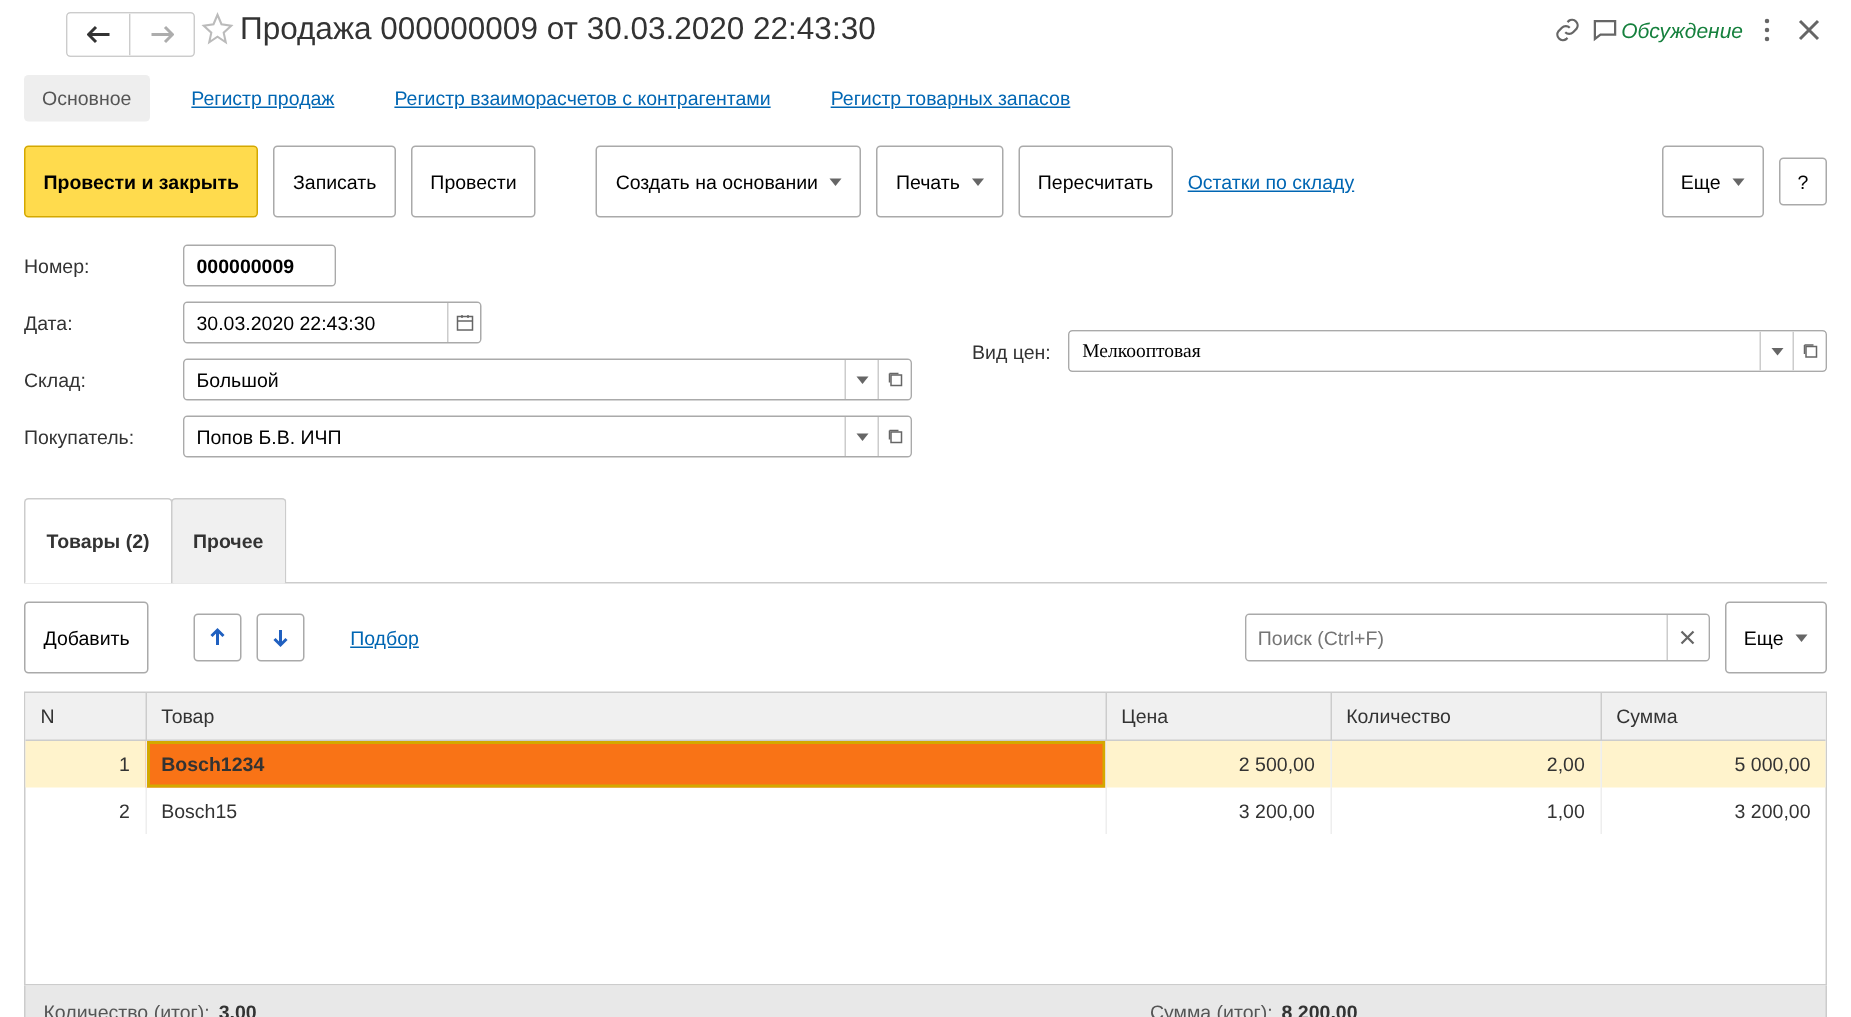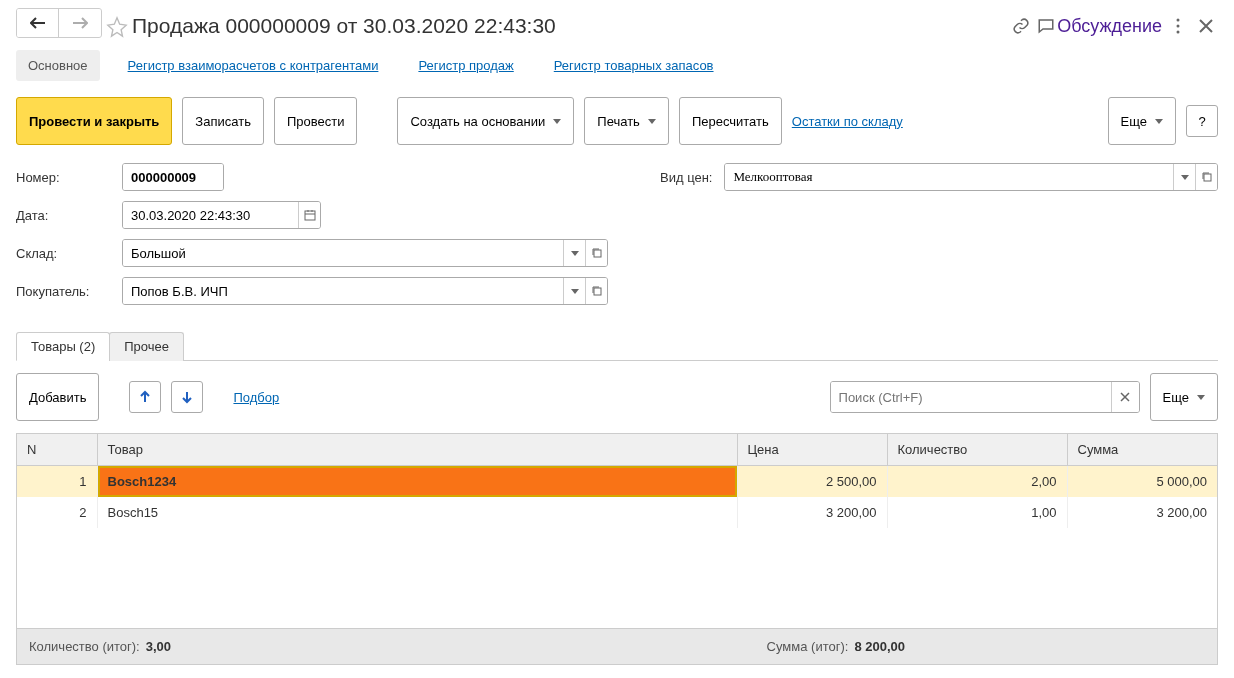--- a/index.html
+++ b/index.html
@@ -1,29 +1,29 @@
 <!DOCTYPE html>
 <html><head>
 <meta charset="utf-8">
 <style>
 * { box-sizing: border-box; margin: 0; padding: 0; }
 body { font-family: Arial, sans-serif; font-size: 13px; color: #333; background: #fff; padding: 0; }
 .container { width: 1234px; padding: 8px 16px; }
 
 
-.header-row { display: flex; align-items: flex-end; gap: 4px; margin-bottom: 12px; }
+.header-row { display: flex; align-items: flex-start; gap: 4px; margin-bottom: 12px; margin-left: 28px; }
 .nav-group { display: flex; border: 1px solid #ccc; border-radius: 3px; overflow: hidden; }
 .nav-btn { width: 42px; height: 28px; background: #fff; border: none; display: flex; align-items: center; justify-content: center; cursor: pointer; }
 .nav-btn:first-child { border-right: 1px solid #ccc; }
 .nav-btn.disabled { opacity: 0.4; cursor: default; }
 .star-icon { width: 22px; height: 22px; color: #bbb; }
 .page-title { font-size: 21px; font-weight: normal; color: #333; }
 .header-spacer { flex: 1; }
 .header-icon-btn { width: 24px; height: 24px; display: flex; align-items: center; justify-content: center; cursor: pointer; color: #555; background:none; border:none;}
-.discuss-label { font-size: 18px; color: #4c1d95; margin-left: 2px; }
+.discuss-label { font-size: 14px; color: #15803d; margin-left: 2px; font-style: italic; }
 
 
 .nav-tabs { display: flex; gap: 16px; align-items: center; margin-bottom: 16px; }
 .nav-tab { padding: 8px 12px; color: #0066b3; text-decoration: underline; cursor: pointer; }
 .nav-tab.active { background: #eee; color: #555; text-decoration: none; border-radius: 3px; }
 
 
 .toolbar { display: flex; gap: 10px; align-items: center; margin-bottom: 18px; flex-wrap: wrap; }
 .btn { padding: 23px 12px; border: 1px solid #aaa; border-radius: 3px; background: #fff; cursor: pointer; font-size: 13px; height: 32px; display: inline-flex; align-items: center; gap: 4px; }
 .btn-primary { background: #ffdb4d; border-color: #d4a800; font-weight: bold; }
@@ -33,26 +33,26 @@
 .toolbar-right { margin-left: auto; display: flex; gap: 10px; align-items: center; }
 .btn-help { width: 32px; padding: 6px 0; justify-content: center; }
 
 
 .form-row { display: flex; align-items: center; margin-bottom: 10px; gap: 8px; }
 .form-label { width: 98px; color: #333; }
 .input-group { display: flex; border: 1px solid #aaa; border-radius: 3px; overflow: hidden; height: 28px; }
 .input-field { border: none; padding: 4px 8px; font-size: 13px; outline: none; height: 100%; }
 .input-btn { width: 22px; border: none; border-left: 1px solid #ccc; background: #fff; cursor: pointer; display: flex; align-items: center; justify-content: center; color: #666; font-size: 11px; }
 .input-btn svg { width: 12px; height: 12px; }
-.two-col { display: flex; gap: 52px; align-items: flex-start; }
+.two-col { display: flex; gap: 40px; align-items: center; }
 .col-right .form-label { width: auto; margin-right: 4px; }
 
 
 .sub-tabs { display: flex; border-bottom: 1px solid #ccc; margin-top: 16px; }
-.sub-tab { padding: 6px 14px; border: 1px solid #ccc; border-bottom: none; background: #f0f0f0; cursor: pointer; position: relative; top: 1px; border-radius: 3px 3px 0 0; margin-right: -1px; }
+.sub-tab { padding: 20px 14px; border: 1px solid #ccc; border-bottom: none; background: #f0f0f0; cursor: pointer; position: relative; top: 1px; border-radius: 3px 3px 0 0; margin-right: -1px; font-weight: bold; }
 .sub-tab.active { background: #fff; border-bottom: 1px solid #fff; }
 
 
 .table-toolbar { display: flex; align-items: center; gap: 10px; padding: 12px 0; }
 .arrow-btn { width: 32px; height: 32px; border: 1px solid #aaa; border-radius: 3px; background: #fff; display: flex; align-items: center; justify-content: center; cursor: pointer; }
 .arrow-btn svg { width: 14px; height: 14px; }
 .search-group { display: flex; border: 1px solid #aaa; border-radius: 3px; height: 32px; overflow: hidden; margin-left: auto; }
 .search-input { border: none; padding: 4px 8px; width: 280px; outline: none; font-size: 13px; }
 .search-clear { width: 28px; border: none; border-left: 1px solid #ccc; background: #fff; cursor: pointer; }
 
@@ -124,22 +124,22 @@
     </button>
     <button class="header-icon-btn">
       <svg width="14" height="14" viewBox="0 0 14 14">
           <path d="M1 1l12 12M13 1L1 13" stroke="#666" stroke-width="2"></path>
         </svg>
     </button>
   </div>
 
   <div class="nav-tabs">
     <span class="nav-tab active">Основное</span>
+    <span class="nav-tab">Регистр продаж</span>
     <span class="nav-tab">Регистр взаиморасчетов с контрагентами</span>
-    <span class="nav-tab">Регистр продаж</span>
     <span class="nav-tab">Регистр товарных запасов</span>
   </div>
 
   <div class="toolbar">
     <button class="btn btn-primary">Провести и закрыть</button>
     <button class="btn">Записать</button>
     <button class="btn">Провести</button>
     <div class="toolbar-spacer-small"></div>
     <button class="btn btn-dropdown">Создать на основании</button>
     <button class="btn btn-dropdown">Печать</button>

